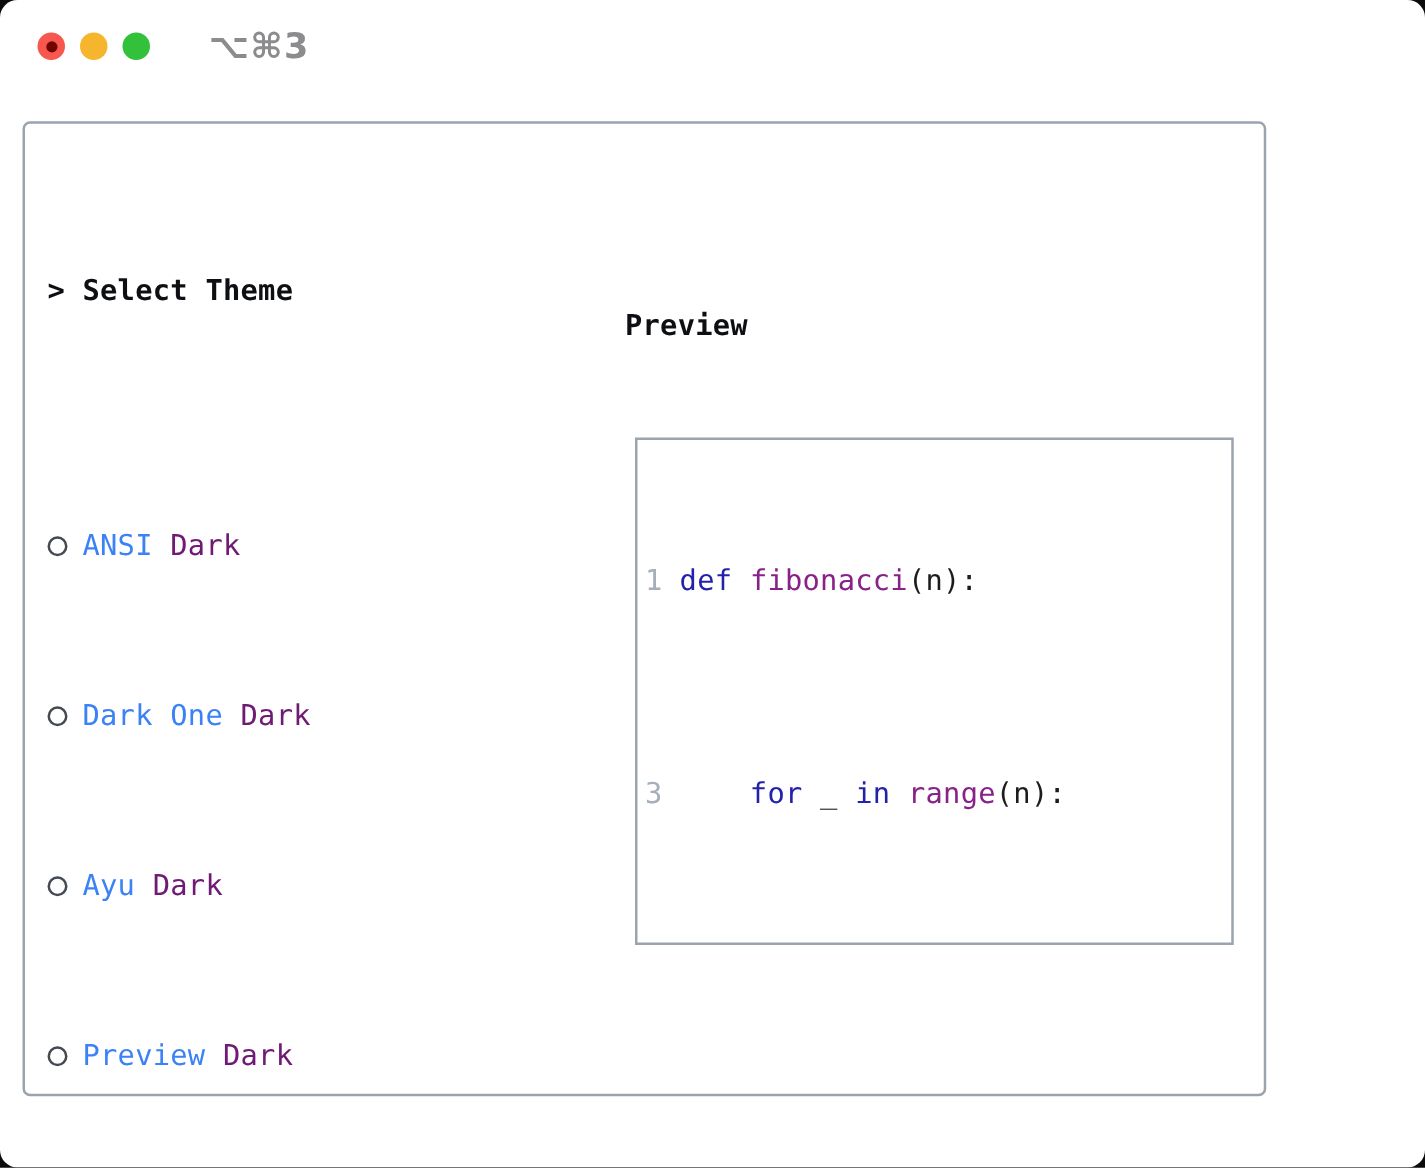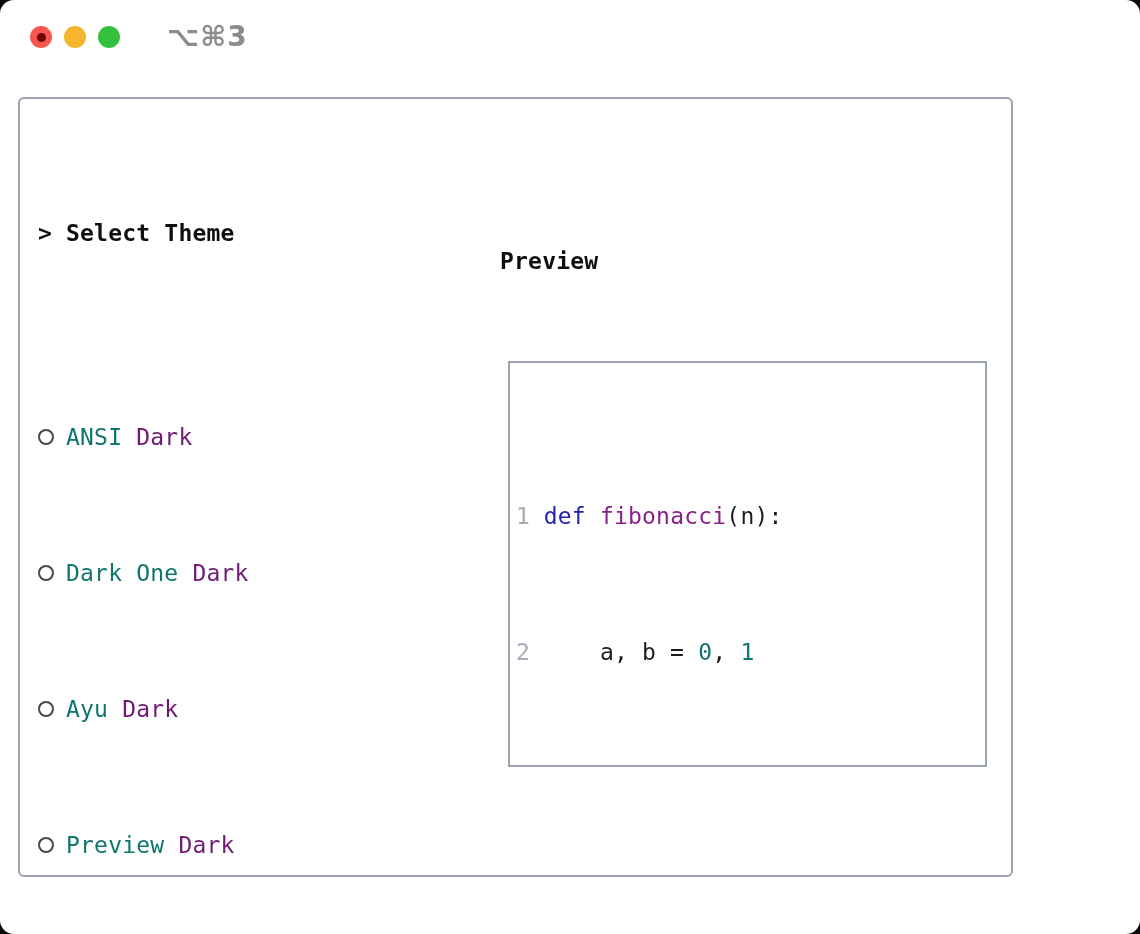--- a/index.html
+++ b/index.html
@@ -33,32 +33,32 @@
   }
   .mono { font-size: 23px; line-height: 34px; letter-spacing: 0.2px; white-space: pre; }
 
   
   .left-col { position: absolute; left: 18px; top: 49px; }
   .row { display: flex; align-items: center; height: 34px; }
   .gutter { width: 28px; display: flex; align-items: center; }
   .prompt { color: #0d0f12; font-weight: bold; }
   .list-header { color: #0d0f12; font-weight: bold; }
   .radio { width: 12px; height: 12px; border-radius: 50%; border: 2px solid #434a52; box-sizing: content-box; }
-  .item-name { color: #0f766e; }
+  .item-name { color: #3b82f6; }
   .item-tag { color: #701a75; }
 
   
   .right-col { position: absolute; left: 480px; top: 49px; }
   .preview-header { color: #0d0f12; font-weight: bold; height: 34px; margin-top: 28px; }
   .preview-box {
-    margin-left: 8px; margin-top: 15px;
+    margin-left: 8px; margin-top: 4px;
     width: 479px; height: 406px;
     border: 2px solid #9ba3ae;
     box-sizing: border-box;
-    padding: 68px 0 0 6px;
+    padding: 28px 0 0 6px;
     overflow: hidden;
   }
   .pline { height: 34px; }
   .ln { display: inline-block; width: 2ch; color: #a6aeb9; }
   .seg-k   { color: #2222aa; }   
   .seg-f   { color: #882288; }   
   .seg-l   { color: #0e7474; }   
   .seg-p   { color: #1c1c1c; }   
 </style>
 </head>
@@ -131,21 +131,20 @@
 
       
       
     </div>
 
     <div class="right-col mono">
       <div class="preview-header">Preview</div>
       <div class="preview-box" id="preview-box">
   <div class="pline"><span class="ln">1</span><span class="seg-k">def</span><span class="seg-p"> </span><span class="seg-f">fibonacci</span><span class="seg-p">(n):</span></div>
 
-  <div class="pline"><span class="ln">2</span><span class="seg-p">    a, b = </span><span class="seg-l">0</span><span class="seg-p">, </span><span class="seg-l">1</span></div>
 
   <div class="pline"><span class="ln">3</span><span class="seg-p">    </span><span class="seg-k">for</span><span class="seg-p"> _ </span><span class="seg-k">in</span><span class="seg-p"> </span><span class="seg-f">range</span><span class="seg-p">(n):</span></div>
 
   
 
   
 
   
 
   

